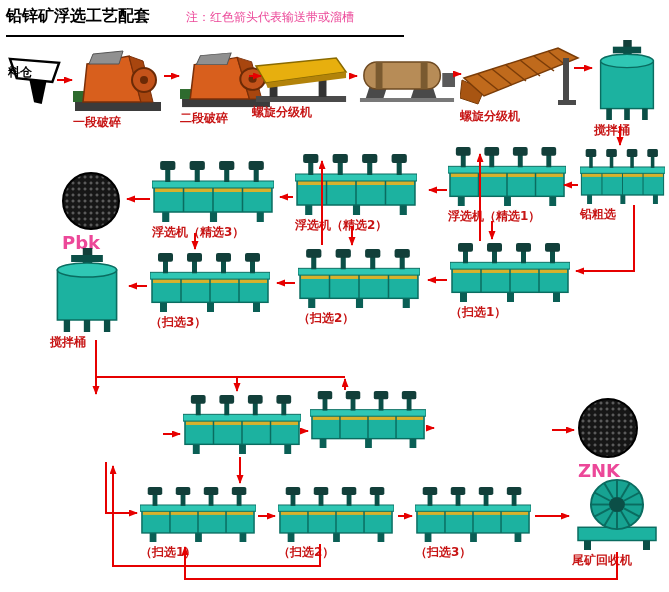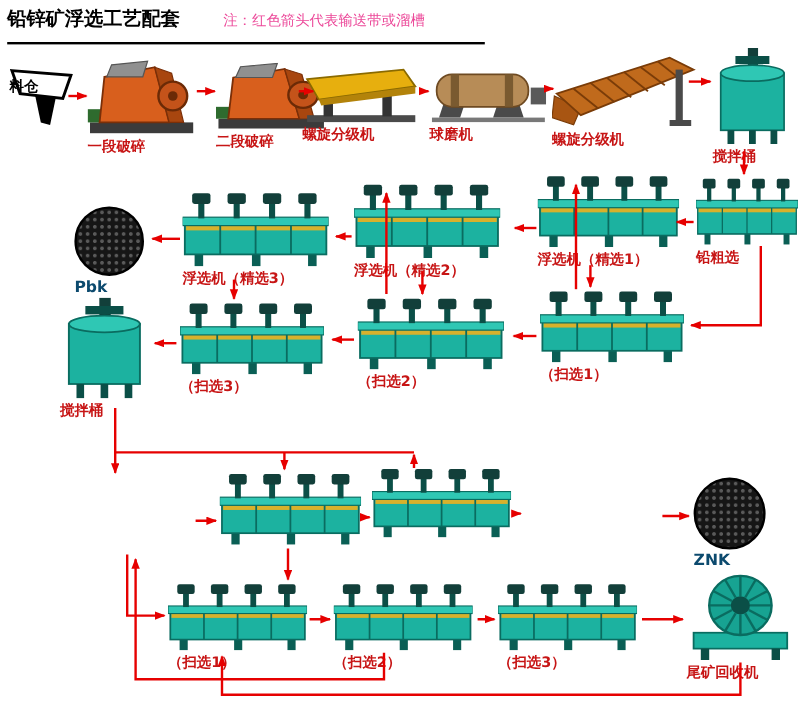--- a/index.html
+++ b/index.html
@@ -9,21 +9,21 @@
   .hdr{position:absolute;left:6px;top:6px;width:398px;border-bottom:2px solid #000;
        padding-bottom:8px;display:flex;align-items:flex-end;gap:36px;}
   .hdr .title{font-size:16px;font-weight:bold;color:#000;white-space:nowrap;}
   .hdr .note{font-size:12px;color:#ec4899;white-space:nowrap;padding-bottom:1px;}
 
   .node{position:absolute;z-index:2;}
   .node .icon{position:absolute;left:0;top:0;width:100%;height:100%;display:block;}
   .node .lbl{position:absolute;top:100%;left:0;right:12px;margin-top:2px;text-align:left;
              color:#c71515;font-size:12px;font-weight:bold;white-space:nowrap;}
   .n-hopper .lbl{top:6px;color:#000;}
-  .n-pbk .lbl,.n-znk .lbl{color:#0c4a6e;font-size:13px;}
+  .n-pbk .lbl,.n-znk .lbl{color:#ec4899;font-size:18px;}
 
   .pile{position:absolute;left:0;top:0;width:100%;height:100%;border-radius:50%;
         background-color:#161616;border:2px solid #000;box-sizing:border-box;
         background-image:radial-gradient(#5a5a5a 1.2px, rgba(0,0,0,0) 1.8px);
         background-size:6px 6px;}
 
   .arrows{position:absolute;left:0;top:0;width:669px;height:592px;z-index:6;pointer-events:none;}
   .arrows line,.arrows polyline{stroke:#e60000;stroke-width:2;fill:none;}
 
   
@@ -185,21 +185,20 @@
   <div class="node n-feeder">
     <svg class="icon" viewBox="0 0 100 46" preserveAspectRatio="none">
         <use href="#sym-feeder"></use>
       </svg>
     <div class="lbl">螺旋分级机</div>
   </div>
   <div class="node n-ballmill">
     <svg class="icon" viewBox="0 0 100 50" preserveAspectRatio="none">
         <use href="#sym-mill"></use>
       </svg>
-    <div class="lbl">球磨机</div>
   </div>
   <div class="node n-classifier">
     <svg class="icon" viewBox="0 0 126 62" preserveAspectRatio="none">
         <use href="#sym-classifier"></use>
       </svg>
     <div class="lbl">螺旋分级机</div>
   </div>
   <div class="node n-tank1">
     <svg class="icon" viewBox="0 0 70 84" preserveAspectRatio="none">
         <use href="#sym-tank"></use>

